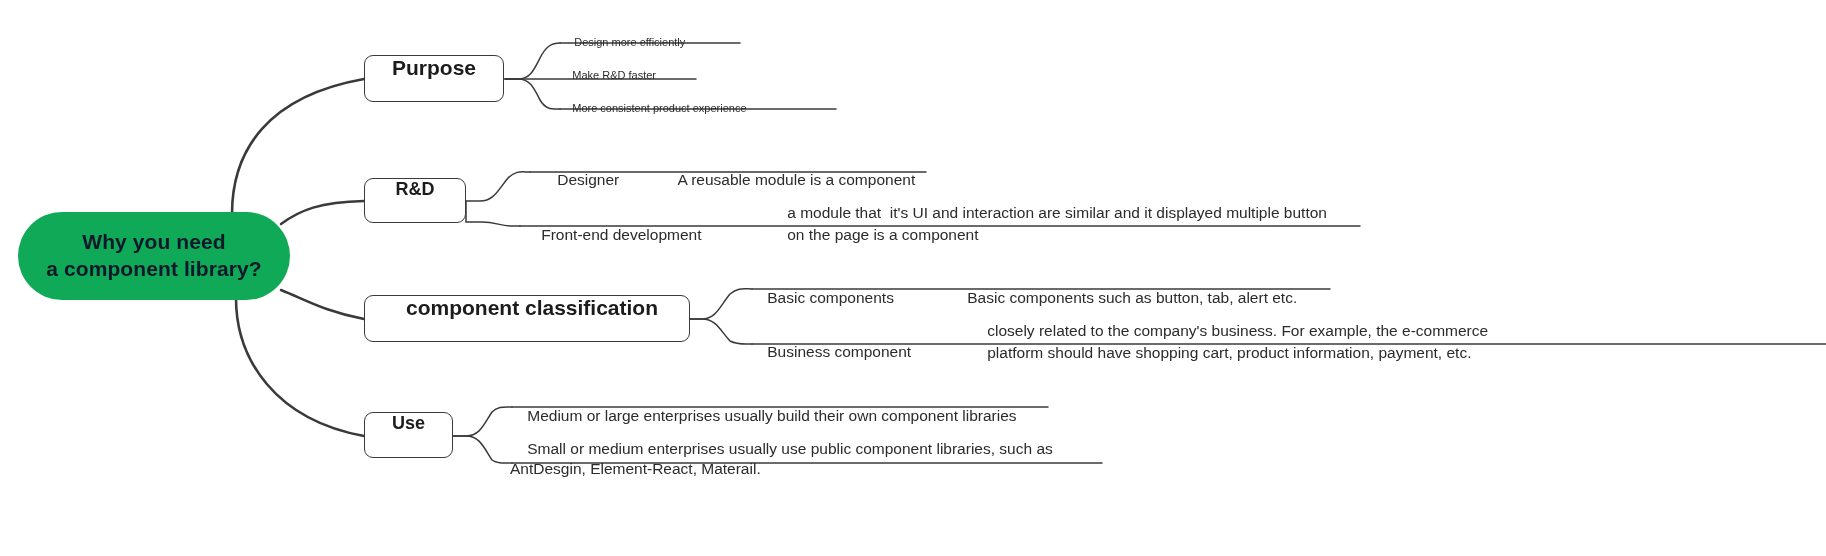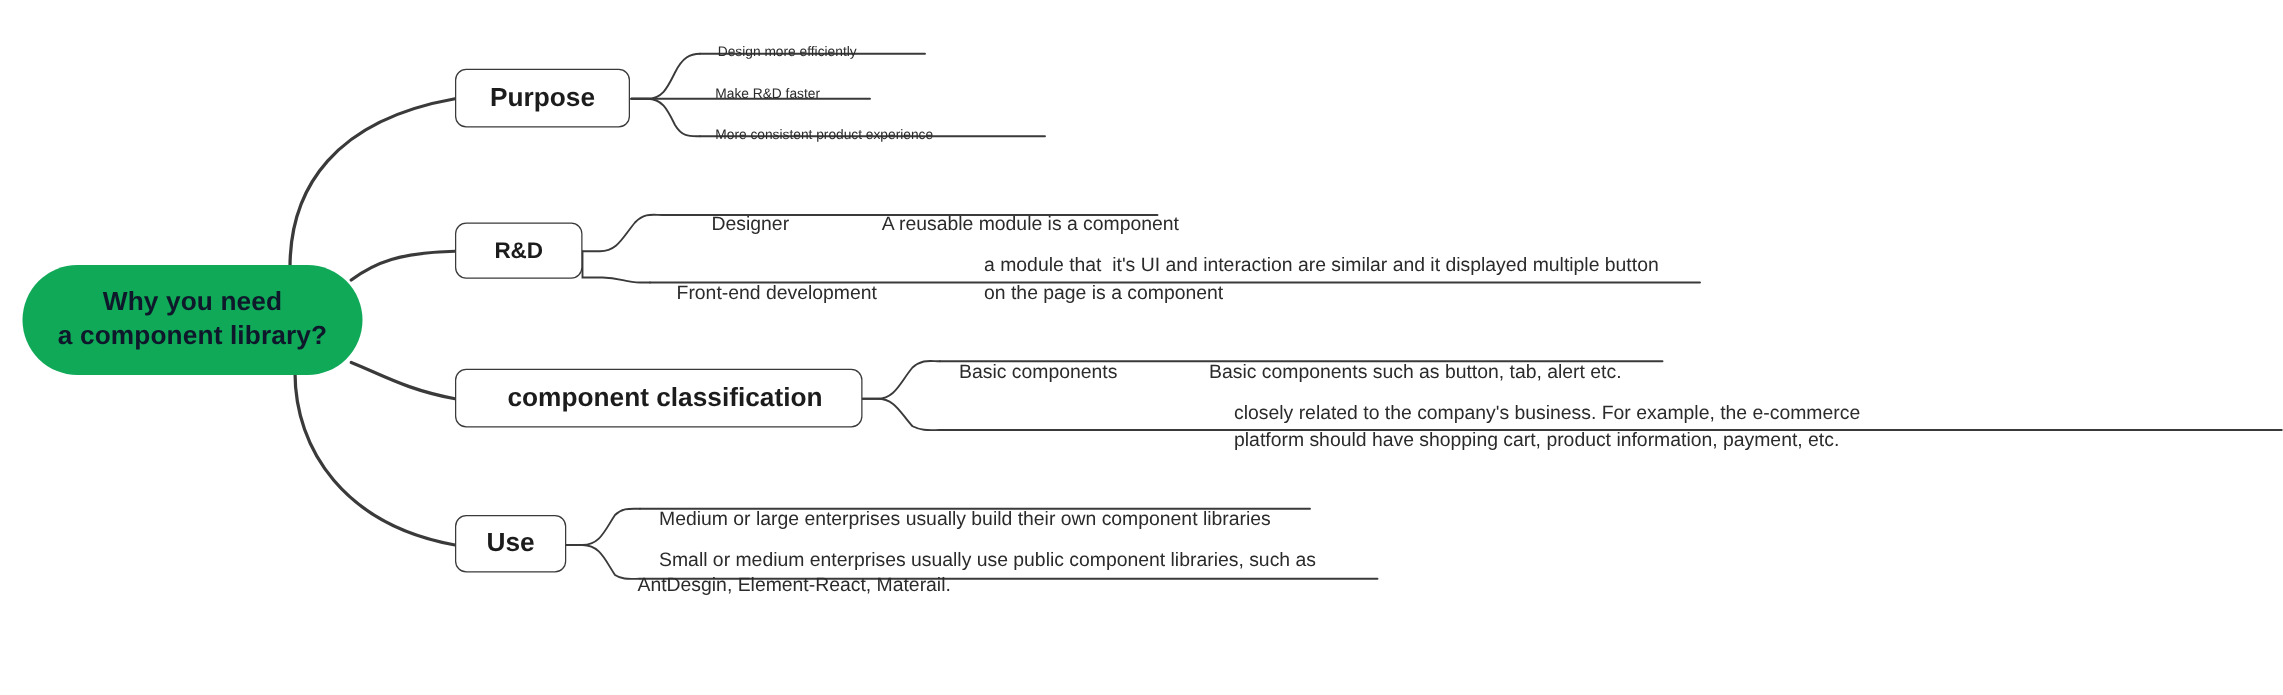--- a/index.html
+++ b/index.html
@@ -10,21 +10,21 @@
 
   .root-node{
     position:absolute;display:flex;flex-direction:column;align-items:center;
     justify-content:center;text-align:center;
     background:#0FA958;border-radius:48px;color:#0f172a;
     font-weight:bold;font-size:21px;line-height:1.28;letter-spacing:.1px;
   }
   .root-node span{display:block;white-space:nowrap;}
 
   .topic-box{
-    position:absolute;display:flex;align-items:center;justify-content:center;
+    position:absolute;display:flex;align-items:flex-start;justify-content:center;
     background:#ffffff;border:1.6px solid #3a3a3a;border-radius:9px;
     font-weight:bold;color:#1c1c1c;box-sizing:border-box;
   }
   .topic-box span{white-space:nowrap;}
 
   .leaf{
     position:absolute;font-size:11px;line-height:1.30;color:#2b2b2b;
     white-space:pre;box-sizing:border-box;
   }
   .leaf.small{font-size:15.5px;}
@@ -86,24 +86,24 @@
   <div class="leaf" style="left:560px;top:54px;">
     <span>Make R&amp;D faster</span>
   </div>
   <div class="leaf" style="left:560px;top:87px;">
     <span>More consistent product experience</span>
   </div>
 
   <div class="topic-box" style="left:364px;top:178px;width:102px;height:45px;font-size:18px;">
     <span>R&amp;D</span>
   </div>
-  <div class="leaf small" style="left:552px;top:150px;">
+  <div class="leaf small" style="left:540px;top:150px;">
     <span>Designer</span>
   </div>
-  <div class="leaf small" style="left:689px;top:150px;">
+  <div class="leaf small" style="left:661px;top:150px;">
     <span>A reusable module is a component</span>
   </div>
   <div class="leaf small" style="left:524px;top:205px;">
     <span>Front-end development</span>
   </div>
   <div class="leaf small" style="left:770px;top:183px;">
     <span>a module that  it's UI and interaction are similar and it displayed multiple button</span>
   </div>
   <div class="leaf small" style="left:770px;top:205px;">
     <span>on the page is a component</span>
@@ -111,28 +111,31 @@
 
   <div class="topic-box" style="left:364px;top:295px;width:326px;height:47px;font-size:21px;padding-left:10px;">
     <span>component classification</span>
   </div>
   <div class="leaf small" style="left:750px;top:268px;">
     <span>Basic components</span>
   </div>
   <div class="leaf small" style="left:950px;top:268px;">
     <span>Basic components such as button, tab, alert etc.</span>
   </div>
+  <div class="leaf small" style="left:750px;top:322px;">
+    <span>Business component</span>
+  </div>
   <div class="leaf small" style="left:970px;top:323px;">
     <span>platform should have shopping cart, product information, payment, etc.</span>
   </div>
   <div class="leaf small" style="left:970px;top:301px;">
     <span>closely related to the company's business. For example, the e-commerce</span>
   </div>
 
-  <div class="topic-box" style="left:364px;top:412px;width:89px;height:46px;font-size:21px;">
+  <div class="topic-box" style="left:364px;top:412px;width:89px;height:46px;font-size:18px;">
     <span>Use</span>
   </div>
   <div class="leaf small" style="left:510px;top:386px;">
     <span>Medium or large enterprises usually build their own component libraries</span>
   </div>
   <div class="leaf small" style="left:510px;top:419px;">
     <span>Small or medium enterprises usually use public component libraries, such as
 AntDesgin, Element-React, Materail.</span>
   </div>
 

